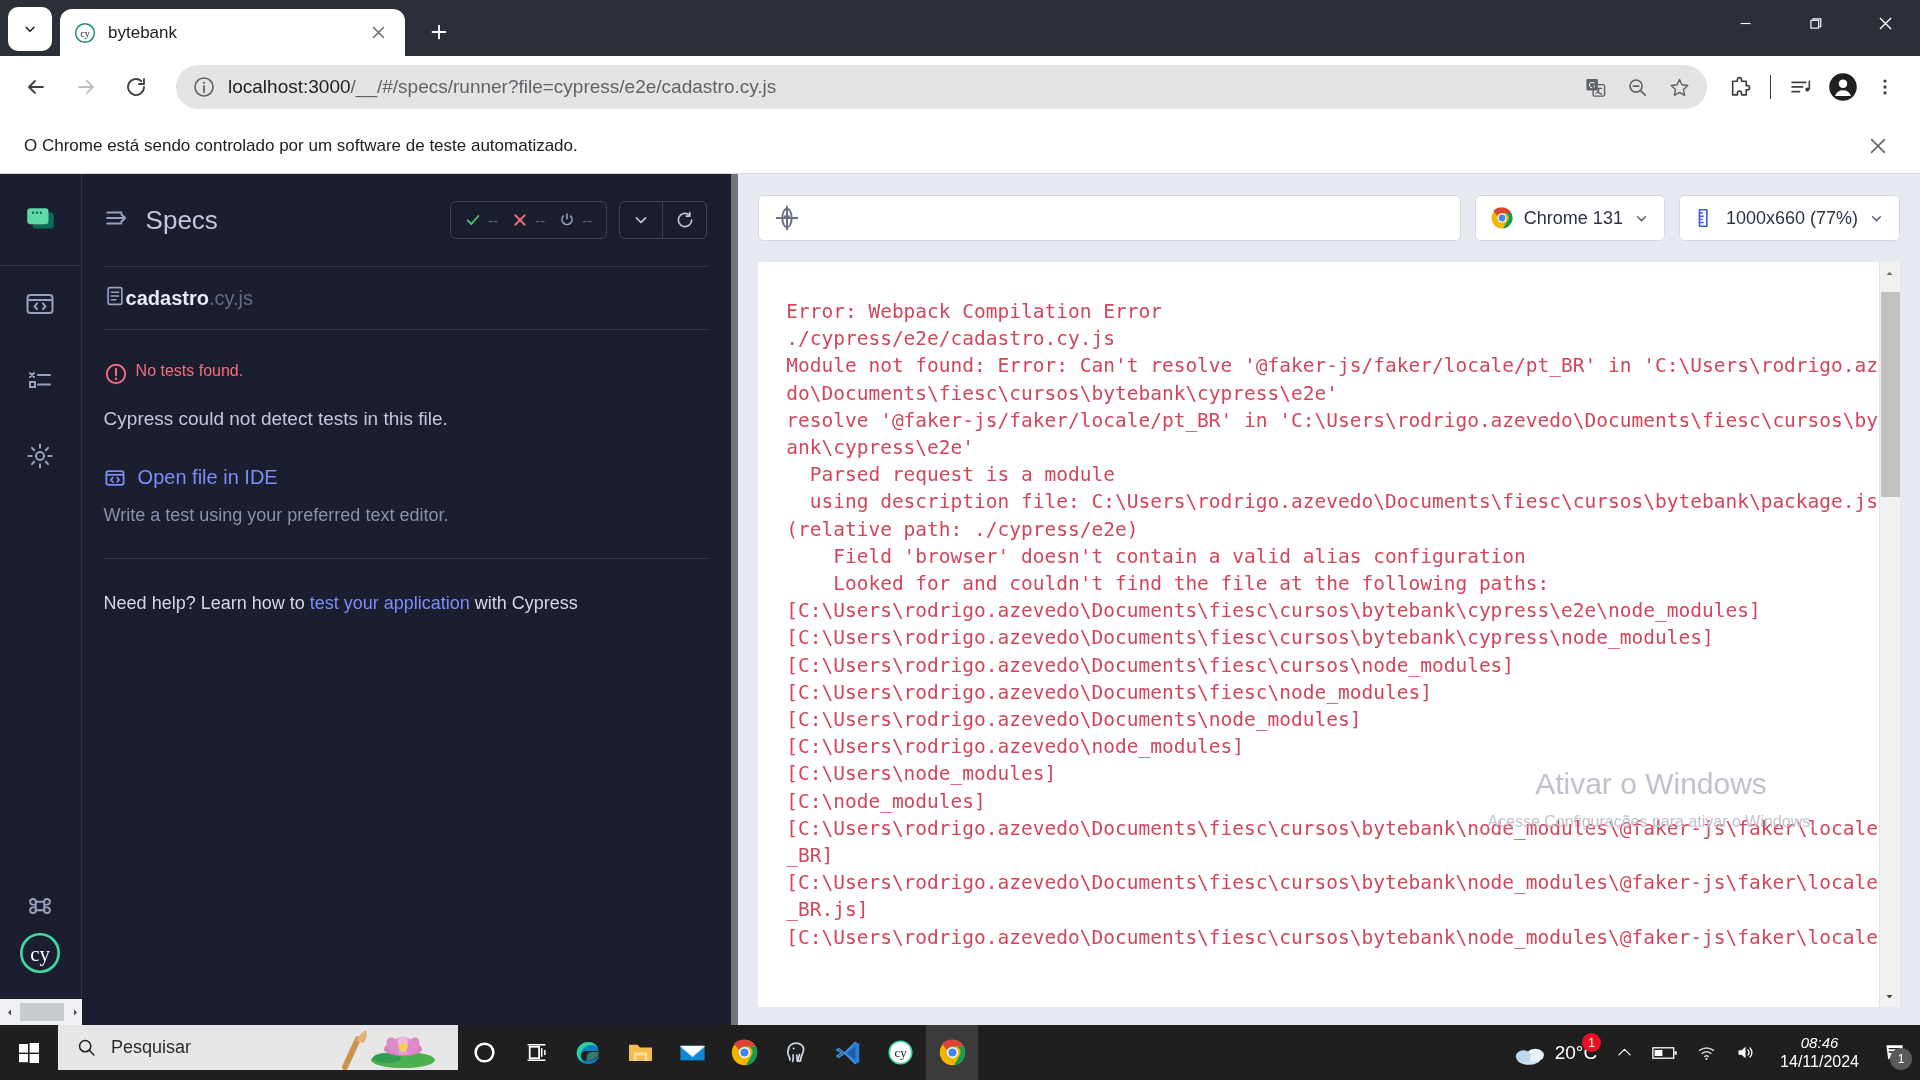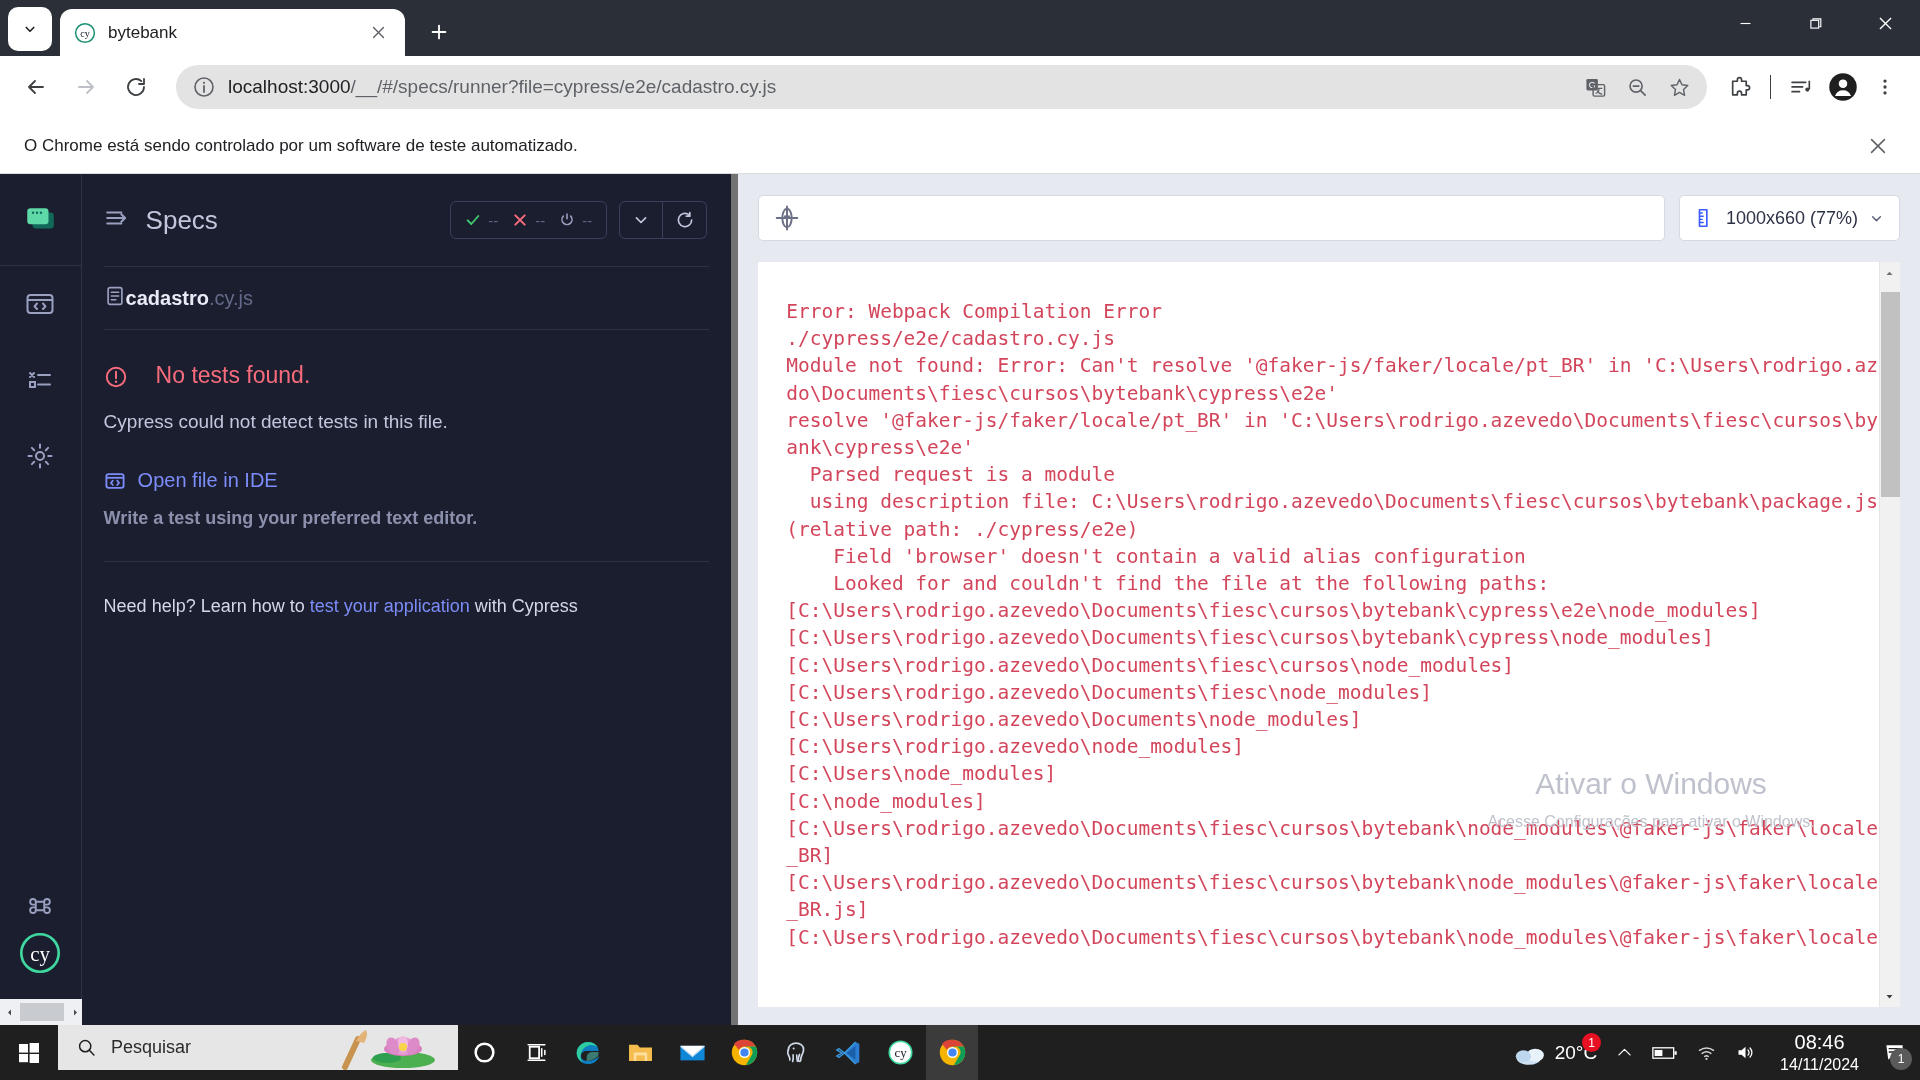--- a/index.html
+++ b/index.html
@@ -71,24 +71,24 @@
   .stat:last-child{margin-right:0;}
   .stat-val { font-size: 15px; color: #5d6385; }
   .chev-box { border:1px solid #3a3f5c; border-left:none; border-radius: 0 6px 6px 0; height:38px; width:44px; display:flex; align-items:center; justify-content:center;}
   .chev-box.first { border-left:1px solid #3a3f5c; border-radius:6px 0 0 6px; margin-left:12px;}
   .specs-sep { height:1px; background:#2e3247; margin: 0 22px; }
   .spec-row { height: 62px; display:flex; align-items:center; padding: 0 22px; }
   .spec-name { font-size: 20px; }
   .spec-name b { color: #e8eaf6; font-weight: 700; }
   .spec-name span { color: #646a8a; }
   .notests { padding: 32px 22px 0 22px; }
-  .notests-title { display:flex; align-items:flex-end; gap: 28px; font-size: 23px; color: #f76c7c; }
+  .notests-title { display:flex; align-items:flex-start; gap: 8px; font-size: 16px; color: #f76c7c; }
   .notests-sub { font-size: 19px; color: #c3c6de; margin-top: 22px; }
   .ide-link { display:flex; align-items:center; gap: 12px; margin-top: 36px; font-size: 20px; color: #7c8cf8; }
-  .ide-sub { font-size: 18px; color: #8b90ad; margin-top: 16px; font-weight: bold; }
+  .ide-sub { font-size: 18px; color: #8b90ad; margin-top: 16px; }
   .help-sep { height:1px; background:#2e3247; margin: 32px 0 0 0; }
   .help-line { font-size: 18px; color: #d4d7ea; margin-top: 34px; }
   .help-line a { color: #7c8cf8; text-decoration: none; }
   .hscroll { position:absolute; left:0; bottom:0; width: 84px; height: 26px; background:#eef0f3; display:flex; align-items:center; }
   .hscroll-arrow { width: 18px; display:flex; align-items:center; justify-content:center; }
   .hscroll-thumb { flex:1 1 auto; height: 18px; background:#c8cbd0; margin: 0 2px;}
 
   
   .runner { flex: 1 1 auto; background: #e7e9f0; display:flex; flex-direction:column; min-width:0; }
   .runner-head { height: 88px; display:flex; align-items:center; padding: 0 20px; gap: 14px;}
@@ -115,21 +115,21 @@
   .start { width: 58px; height: 55px; display:flex; align-items:center; justify-content:center;}
   .searchbox { width: 400px; height: 45px; background:#e6e6e6; display:flex; align-items:center; padding-left: 18px; position:relative; overflow:hidden;}
   .search-ph { font-size: 18px; color: #2b2b2b; margin-left: 14px;}
   .search-img { position:absolute; right: 8px; top:0; height:45px; display:flex; align-items:center; }
   .tb-task { width: 52px; height: 55px; display:flex; align-items:center; justify-content:center; position:relative;}
   .tb-task.active { background:#3b3b3b; }
   .tray { margin-left:auto; display:flex; align-items:center; height:55px; padding-right: 6px; gap: 2px;}
   .tray-item { height:55px; display:flex; align-items:center; justify-content:center; padding: 0 8px; position:relative;}
   .tray-temp { font-size: 19px; color:#fff; margin-left: 4px; }
   .clock { display:flex; flex-direction:column; align-items:center; justify-content:center; padding: 0 14px; color:#fff; }
-  .clock-t { font-size: 20px; }
+  .clock-t { font-size: 15px; font-style: italic; }
   .clock-d { font-size: 16px; margin-top: 2px;}
   .badge { position:absolute; border-radius:50%; background:#e81123; color:#fff; font-size:12px; display:flex; align-items:center; justify-content:center; width:19px; height:19px; }
   .badge-gray { background:#5a5a5a; }
 </style>
 </head>
 <body>
 
 <div id="browser-window">
 
   <div class="tabstrip">
@@ -420,20 +420,33 @@
                 <ellipse cx="12" cy="12" rx="4" ry="8" fill="none" stroke="#6b7086" stroke-width="1.7"></ellipse>
                 <path d="M12 2.2v19.6M3.2 12h17.6" stroke="#6b7086" stroke-width="1.7" stroke-linecap="round"></path>
                 <circle cx="10.3" cy="10.5" r="0.9" fill="#6b7086"></circle>
                 <circle cx="13.7" cy="10.5" r="0.9" fill="#6b7086"></circle>
                 <circle cx="12" cy="14" r="0.9" fill="#6b7086"></circle>
               </svg>
           </span>
           <span></span>
         </div>
 
+        <div class="pill">
+          <svg viewBox="0 0 24 24" width="24" height="24">
+            <circle cx="12" cy="12" r="10.5" fill="#f4b400"></circle>
+            <path d="M12 1.5A10.5 10.5 0 0 1 21.3 7H12a5 5 0 0 0-4.6 3L3.3 4.8A10.5 10.5 0 0 1 12 1.5z" fill="#db4437"></path>
+            <path d="M21.3 7a10.5 10.5 0 0 1-8.1 15.4l4.5-7.8A5 5 0 0 0 12 7z" fill="#0f9d58"></path>
+            <circle cx="12" cy="12" r="4.6" fill="#fff"></circle>
+              <circle cx="12" cy="12" r="3.4" fill="#4285f4"></circle>
+          </svg>
+          <span class="pill-text">Chrome 131</span>
+          <svg viewBox="0 0 24 24" width="17" height="17">
+              <path d="M6.5 9.5l5.5 5.5 5.5-5.5" fill="none" stroke="#5b6078" stroke-width="2" stroke-linecap="round" stroke-linejoin="round"></path>
+            </svg>
+        </div>
 
         <div class="pill">
           <svg viewBox="0 0 24 24" width="22" height="22">
             <path d="M6 3h8v18H6z" fill="none" stroke="#3d5afe" stroke-width="1.8" stroke-linejoin="round"></path>
             <path d="M6 6.5h3M6 10h4M6 13.5h3M6 17h4" stroke="#3d5afe" stroke-width="1.6" stroke-linecap="round"></path>
           </svg>
           <span class="pill-text">1000x660 (77%)</span>
           <svg viewBox="0 0 24 24" width="17" height="17">
               <path d="M6.5 9.5l5.5 5.5 5.5-5.5" fill="none" stroke="#5b6078" stroke-width="2" stroke-linecap="round" stroke-linejoin="round"></path>
             </svg>

